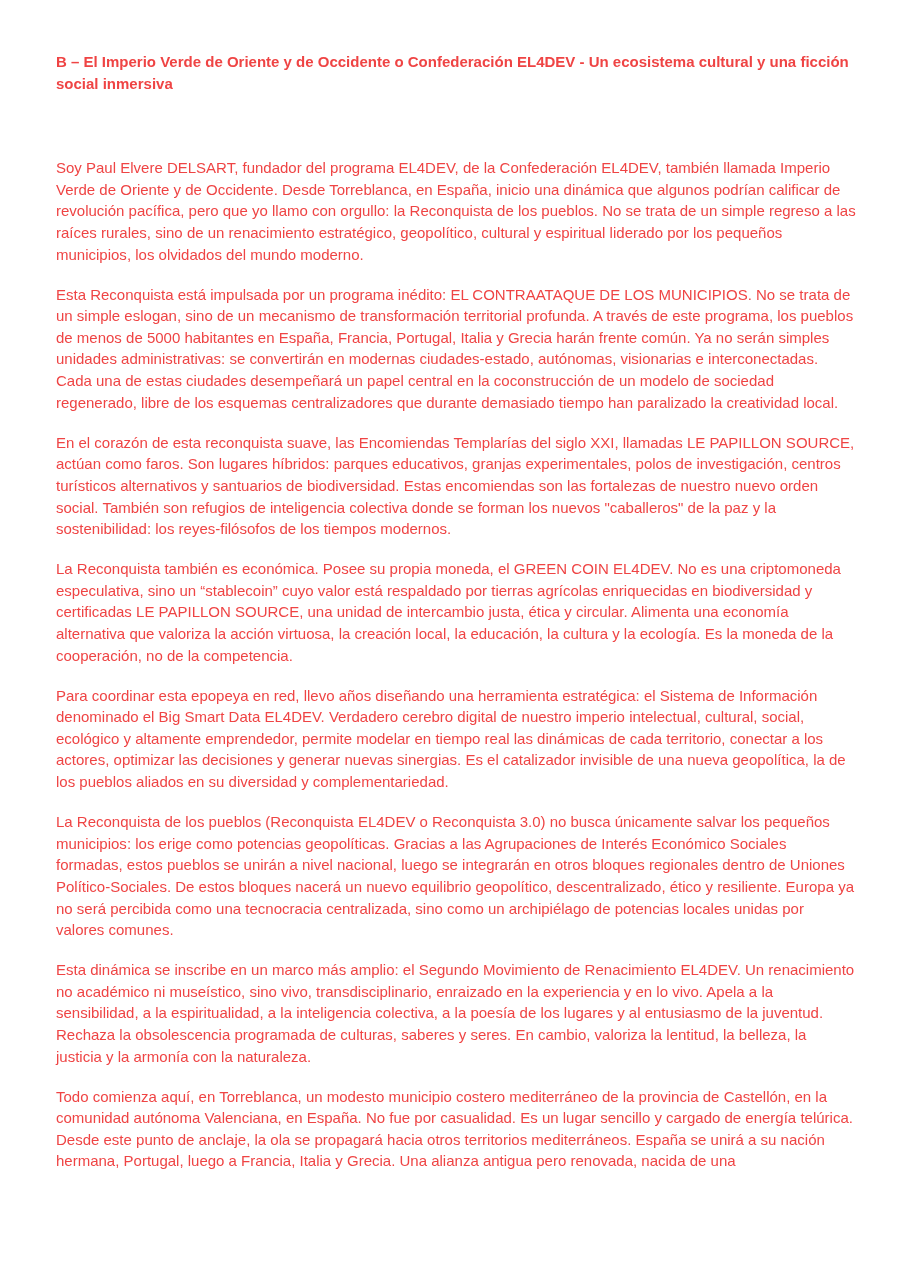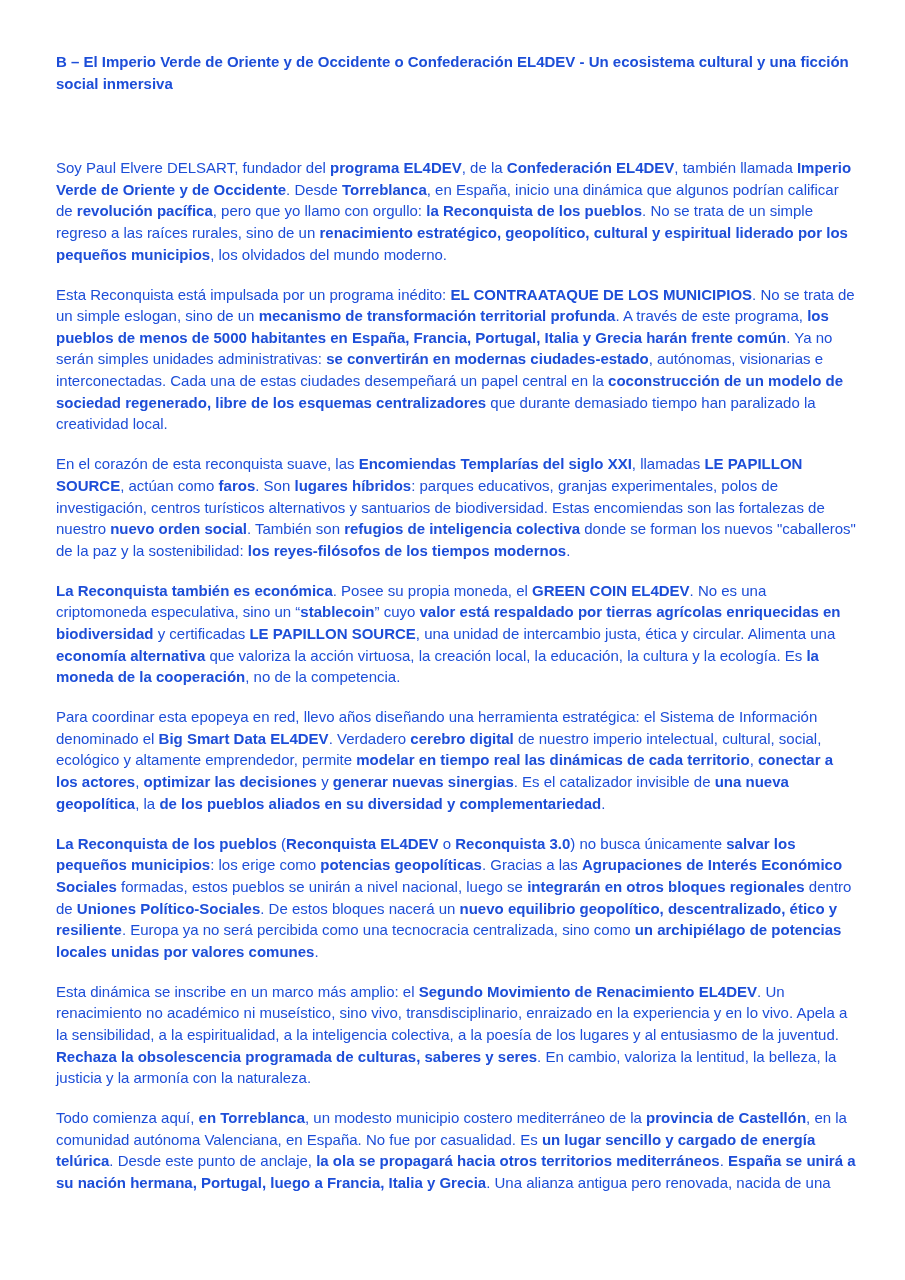--- a/index.html
+++ b/index.html
@@ -7,21 +7,21 @@
     padding: 0;
     background: #ffffff;
   }
   .page {
     position: relative;
     width: 905px;
     height: 1280px;
     background: #ffffff;
     overflow: hidden;
     font-family: "Liberation Sans", "DejaVu Sans", sans-serif;
-    color: #1d4ed8;
+    color: #ef4444;
   }
   .content {
     position: absolute;
     left: 56px;
     top: 51px;
     width: 800px;
   }
   .doc-title {
     font-size: 15px;
     font-weight: bold;
@@ -29,21 +29,21 @@
     margin: 0 0 63px 0;
     padding: 0;
   }
   .doc-body p {
     font-size: 15px;
     line-height: 21.6px;
     margin: 0 0 18.5px 0;
     padding: 0;
   }
   .doc-body b {
-    font-weight: bold;
+    font-weight: normal;
   }
 </style>
 </head>
 <body>
 
 <div class="page">
   <div class="content">
     <h1 class="doc-title">B – El Imperio Verde de Oriente y de Occidente o Confederación EL4DEV - Un ecosistema cultural y una ficción social inmersiva</h1>
     <div class="doc-body">
         <p><span>Soy Paul Elvere DELSART, fundador del </span><b>programa EL4DEV</b><span>, de la </span><b>Confederación EL4DEV</b><span>, también llamada </span><b>Imperio Verde de Oriente y de Occidente</b><span>. Desde </span><b>Torreblanca</b><span>, en España, inicio una dinámica que algunos podrían calificar de </span><b>revolución pacífica</b><span>, pero que yo llamo con orgullo: </span><b>la Reconquista de los pueblos</b><span>. No se trata de un simple regreso a las raíces rurales, sino de un </span><b>renacimiento estratégico, geopolítico, cultural y espiritual liderado por los pequeños municipios</b><span>, los olvidados del mundo moderno.</span></p>

